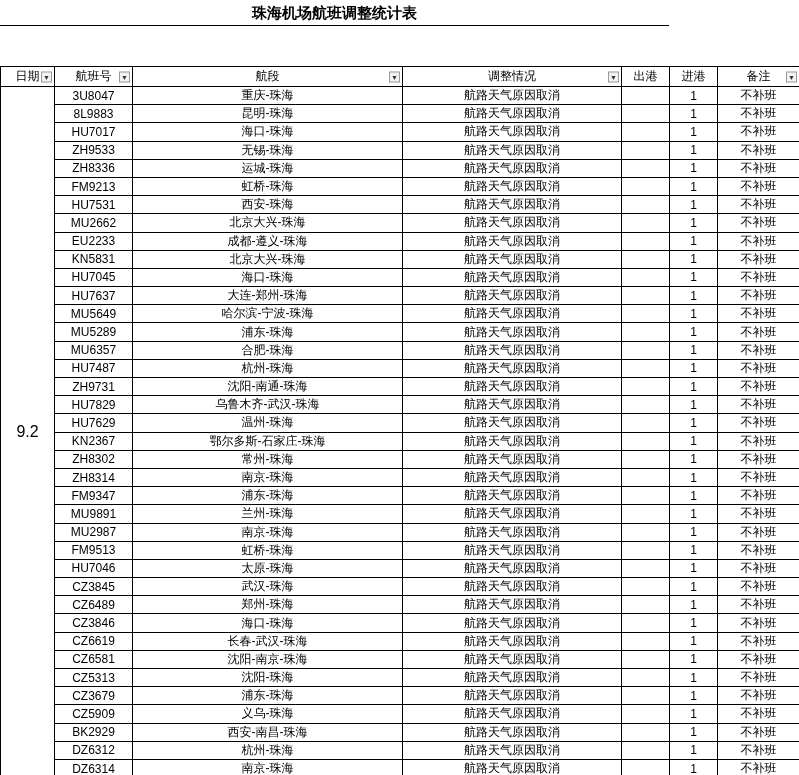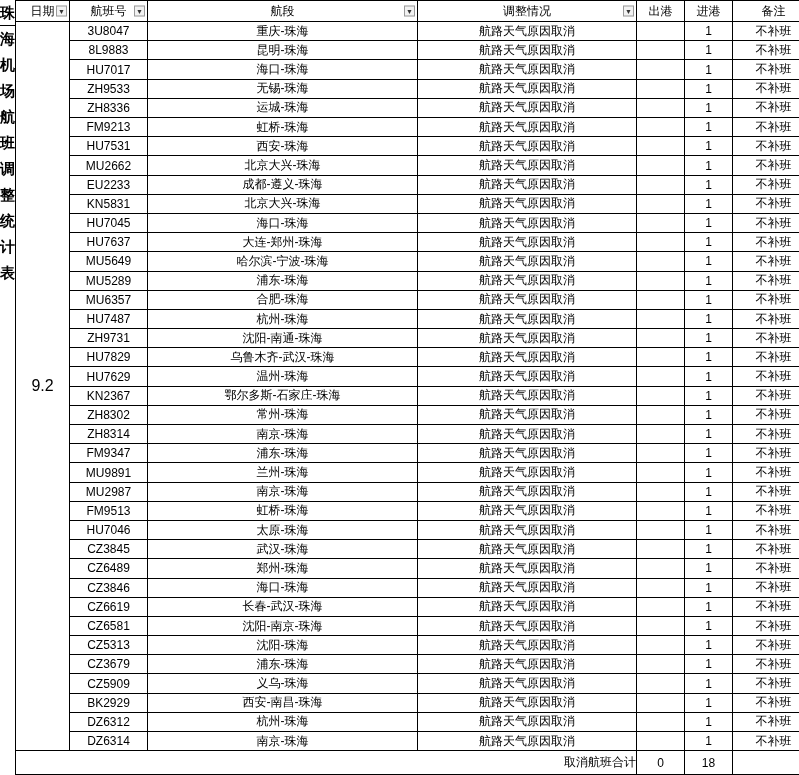--- a/index.html
+++ b/index.html
@@ -13,21 +13,22 @@
     font-family: "Liberation Sans", sans-serif;
     font-size: 12px;
     color: #000000;
     overflow: hidden;
   }
   .sheet {
     width: 669px;
     height: 775px;
     box-sizing: border-box;
     display: flex;
-    flex-direction: row;
+    flex-direction: column;
+    gap: 40px;
   }
   .title-row {
     height: 26px;
     line-height: 26px;
     text-align: center;
     font-size: 15px;
     font-weight: bold;
     border-bottom: 1px solid #000;
     box-sizing: border-box;
   }

